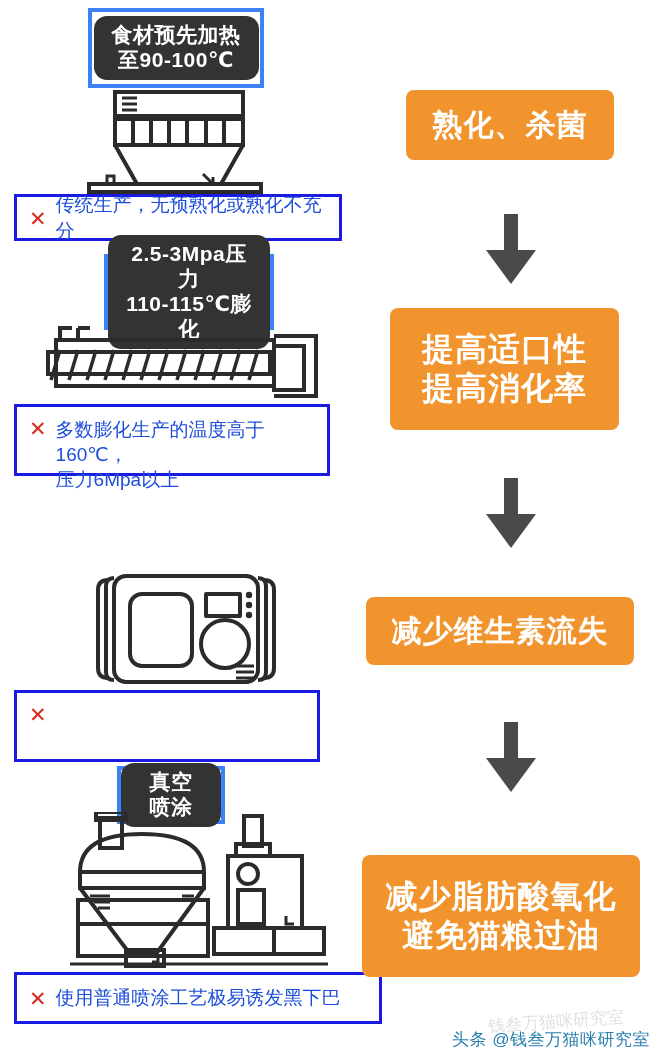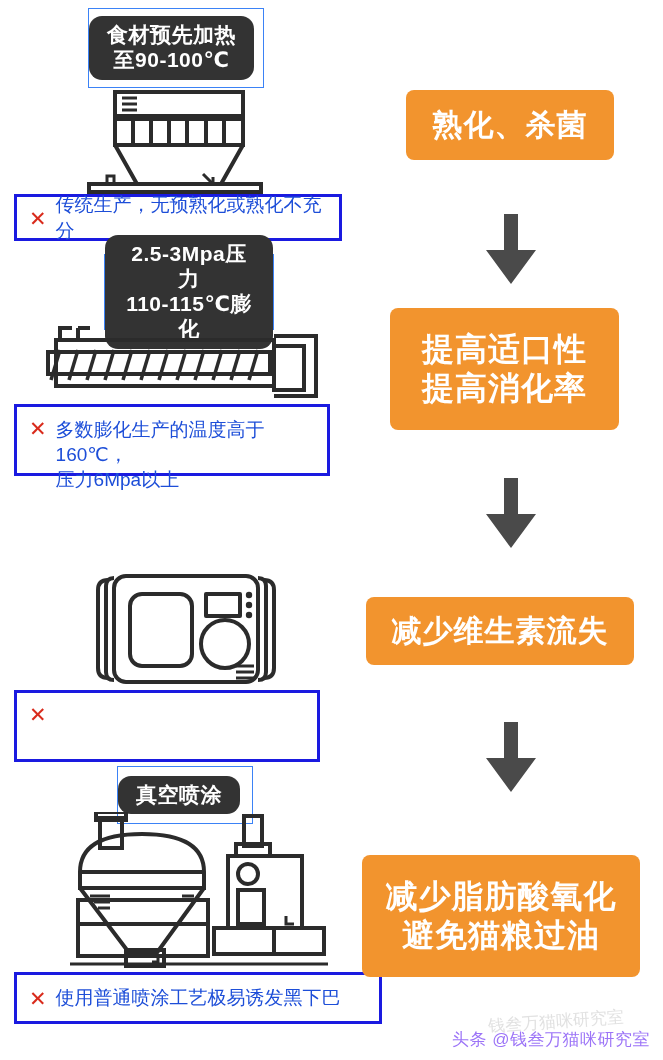--- a/index.html
+++ b/index.html
@@ -15,25 +15,25 @@
     width: 663px;
     height: 1060px;
     background: #ffffff;
     overflow: hidden;
   }
 
   
   .red-frame {
     position: absolute;
     box-sizing: border-box;
-    border: 1px solid #3b82f6;
+    border: 4px solid #3b82f6;
     background: #ffffff;
     display: flex;
     align-items: center;
-    justify-content: flex-start;
+    justify-content: center;
   }
   .dark-pill {
     background: #333333;
     color: #ffffff;
     border-radius: 13px;
     font-weight: bold;
     text-align: center;
     line-height: 1.18;
     letter-spacing: 0.5px;
     white-space: pre-line;
@@ -90,21 +90,21 @@
   }
 
   
   .machine {
     position: absolute;
   }
 
   
   .watermark {
     position: absolute;
-    color: #8b5cf6;
+    color: #0369a1;
     font-size: 17px;
     letter-spacing: 0.5px;
     white-space: nowrap;
     opacity: 0.85;
   }
   .watermark-ghost {
     position: absolute;
     color: #c9c9c9;
     font-size: 17px;
     white-space: nowrap;
@@ -238,21 +238,21 @@
           <line x1="148" y1="110" x2="166" y2="110"></line>
         </g>
       </g>
     </svg>
   </div>
 
   <div class="blue-frame" style="left:14px; top:690px; width:306px; height:72px; align-items:flex-start; padding-top:10px;">
     <span class="xmark">✕</span>
   </div>
 
-  <div class="red-frame" style="left:117px; top:766px; width:136px; height:58px;">
+  <div class="red-frame" style="left:117px; top:766px; width:108px; height:58px;">
     <div class="dark-pill" style="font-size:21px;">真空喷涂</div>
   </div>
 
   <div class="machine" style="left:68px; top:812px; width:262px; height:158px;">
     <svg width="262" height="158" viewBox="0 0 262 158">
       <g fill="none" stroke="#2b2b2b" stroke-width="4" stroke-linejoin="miter">
 
         <rect x="32" y="6" width="22" height="30"></rect>
         <rect x="28" y="0" width="30" height="8"></rect>
 

